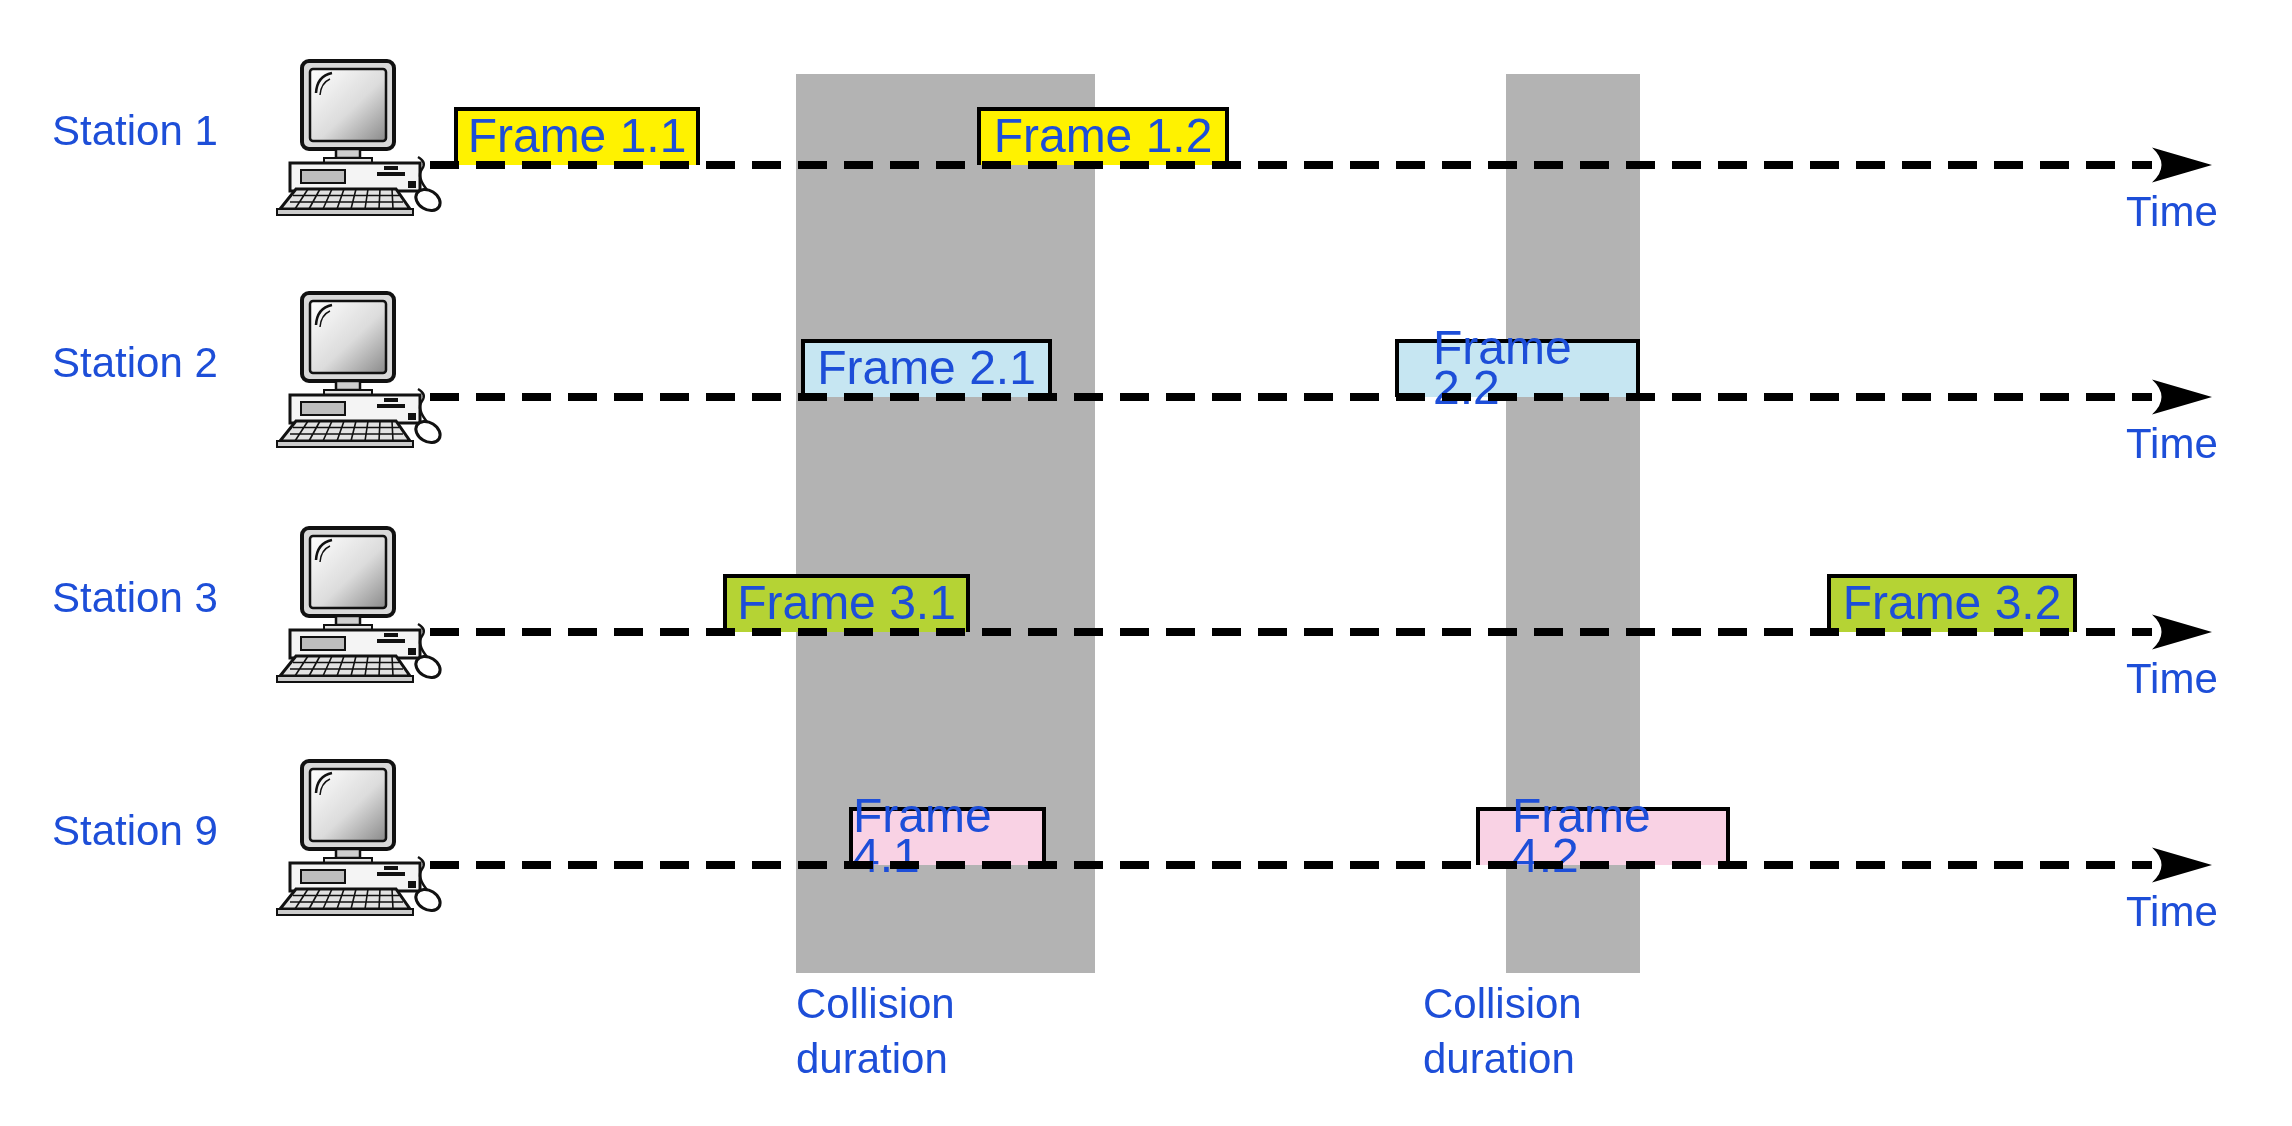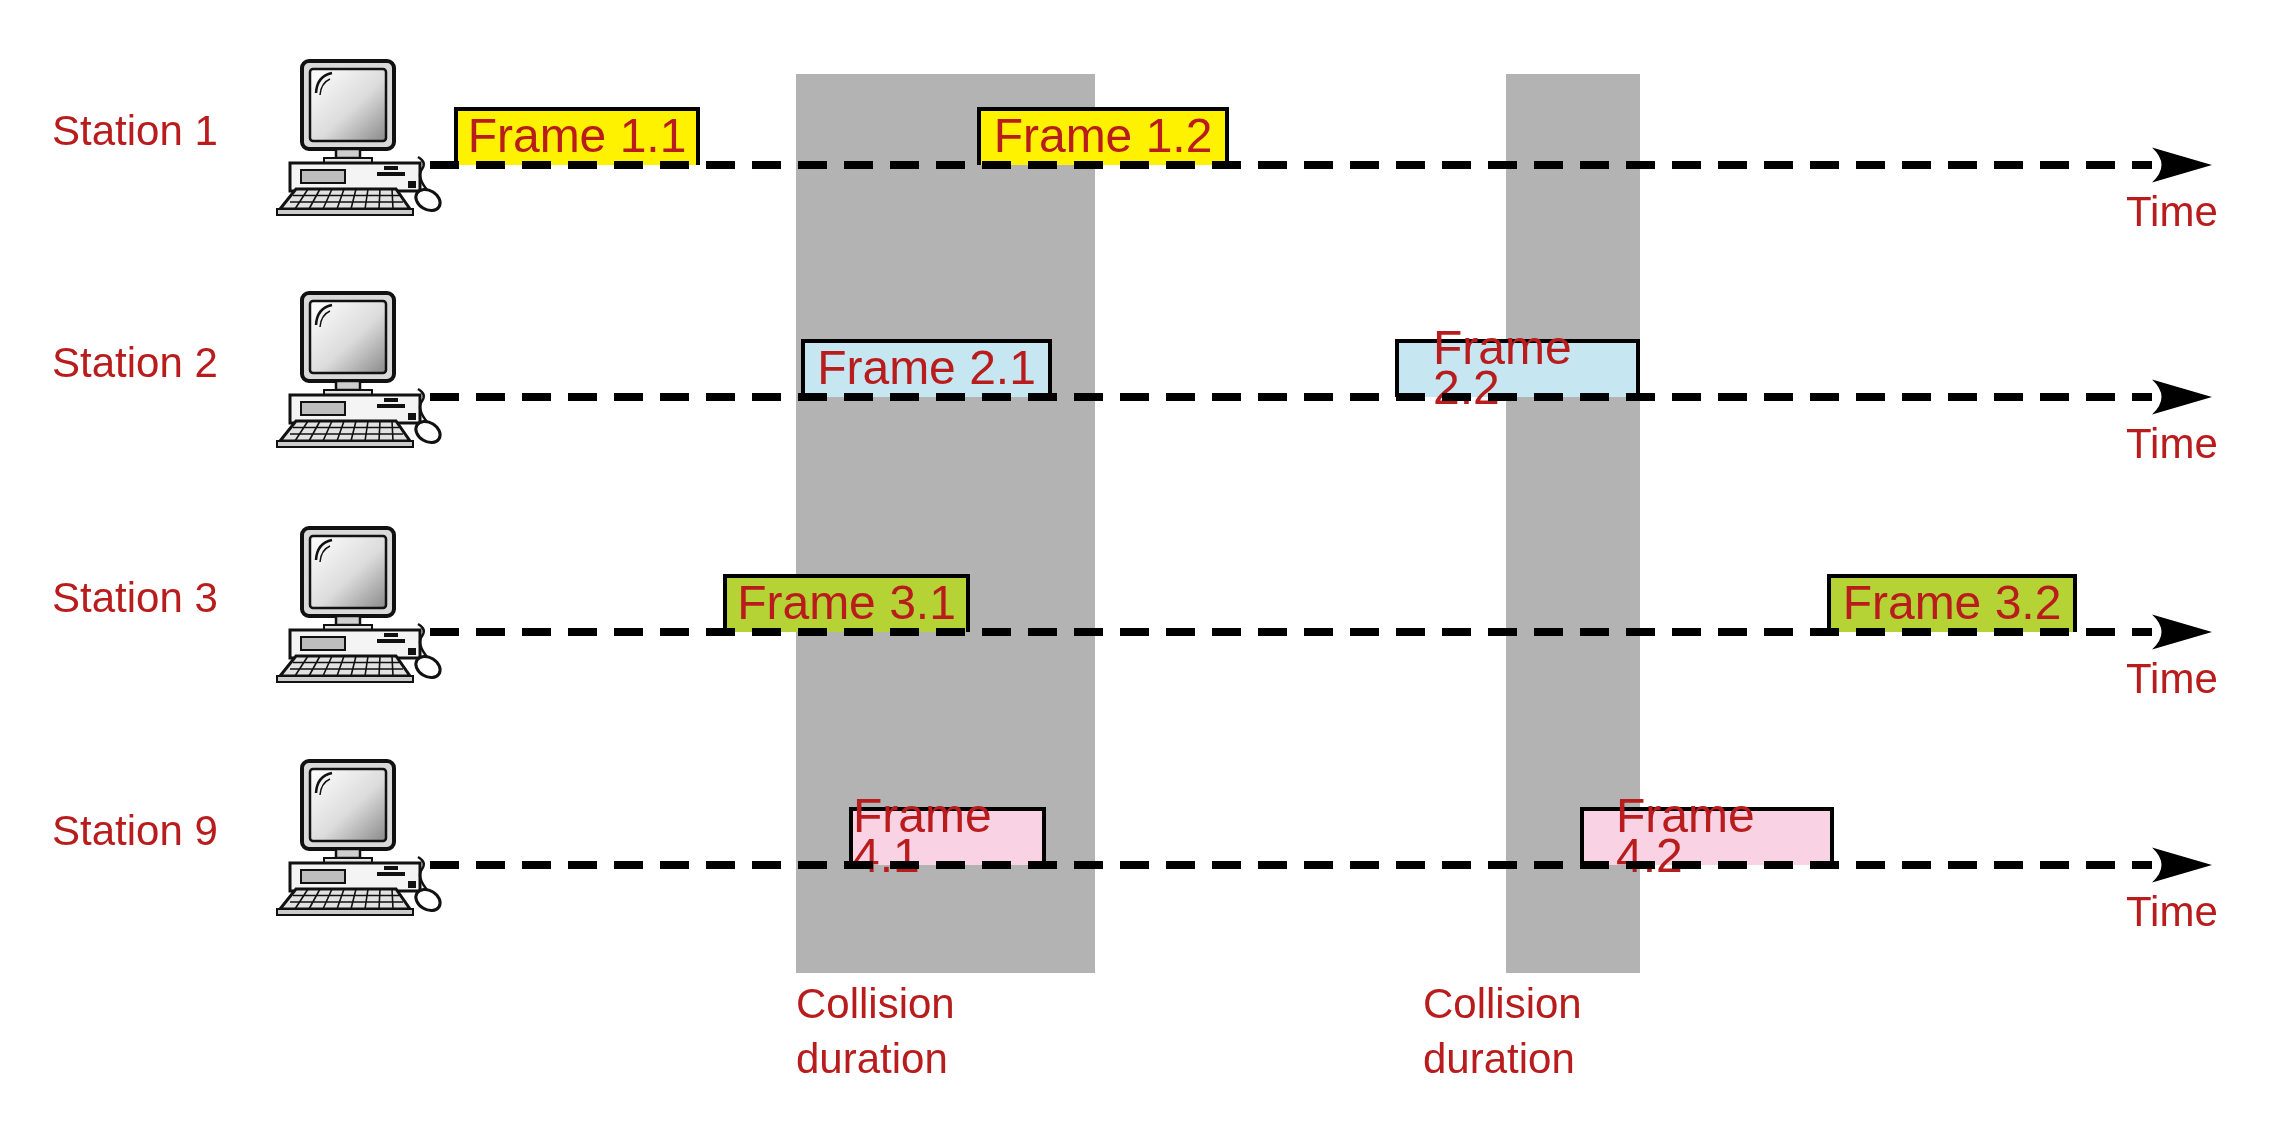--- a/index.html
+++ b/index.html
@@ -1,19 +1,19 @@
 <!DOCTYPE html>
 <html><head>
 <meta charset="utf-8">
 <title>Diagram</title>
 <style>
   html,body{margin:0;padding:0;background:#ffffff;}
   .canvas{
     position:relative;width:2292px;height:1126px;background:#ffffff;
-    font-family:"Liberation Sans",sans-serif;color:#b91c1c;overflow:hidden;border-radius:6px;
+    font-family:"Liberation Sans",sans-serif;color:#1d4ed8;overflow:hidden;border-radius:6px;
   }
   .band{position:absolute;top:74px;height:899px;background:#b3b3b3;z-index:1;}
   .row{position:absolute;left:0;width:2292px;height:0;}
   .station-label{
     position:absolute;left:52px;top:-58px;font-size:42px;line-height:48px;
     white-space:nowrap;z-index:6;
   }
   .pc{position:absolute;left:250px;top:-106px;width:205px;height:158px;z-index:2;}
   .timeline{position:absolute;left:430px;top:-32px;width:1790px;height:64px;z-index:4;}
   .time-label{
@@ -130,21 +130,21 @@
     </div>
   <div class="frame" style="left: 723px; top: 574px; width: 247px; background: rgb(181, 211, 52);">
       <span>Frame 3.1</span>
     </div>
   <div class="frame" style="left: 1827px; top: 574px; width: 250px; background: rgb(181, 211, 52);">
       <span>Frame 3.2</span>
     </div>
   <div class="frame" style="left: 849px; top: 807px; width: 197px; background: rgb(249, 210, 228);">
       <span>Frame 4.1</span>
     </div>
-  <div class="frame" style="left: 1580px; top: 807px; width: 254px; background: rgb(249, 210, 228); padding-left: 32px;">
+  <div class="frame" style="left: 1476px; top: 807px; width: 254px; background: rgb(249, 210, 228); padding-left: 32px;">
       <span>Frame 4.2</span>
     </div>
 
   <div class="collision-label" style="left:796px">
     <div>Collision</div>
     <div>duration</div>
   </div>
   <div class="collision-label" style="left:1423px">
     <div>Collision</div>
     <div>duration</div>

